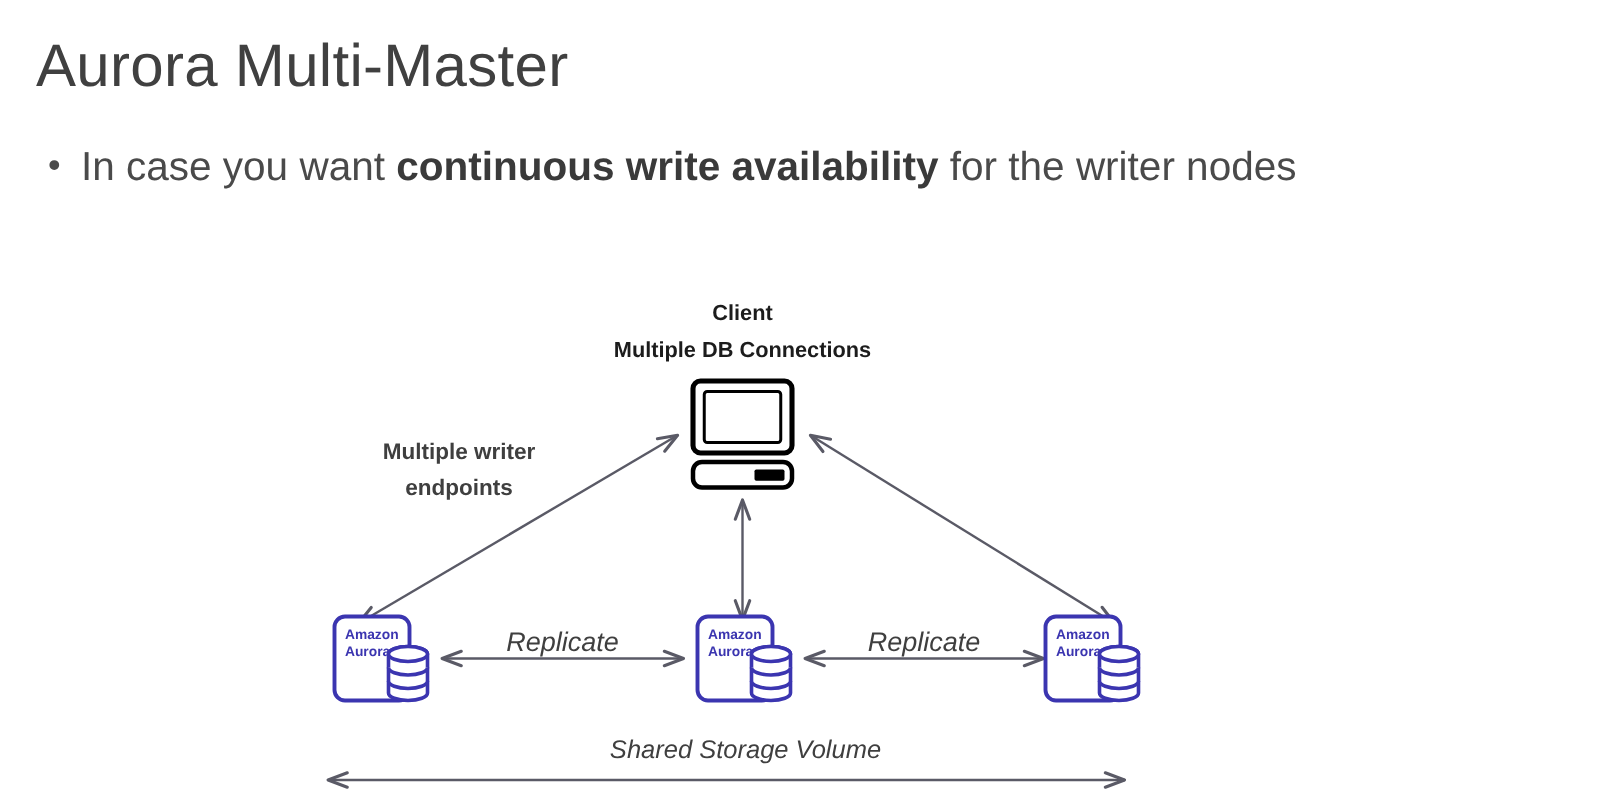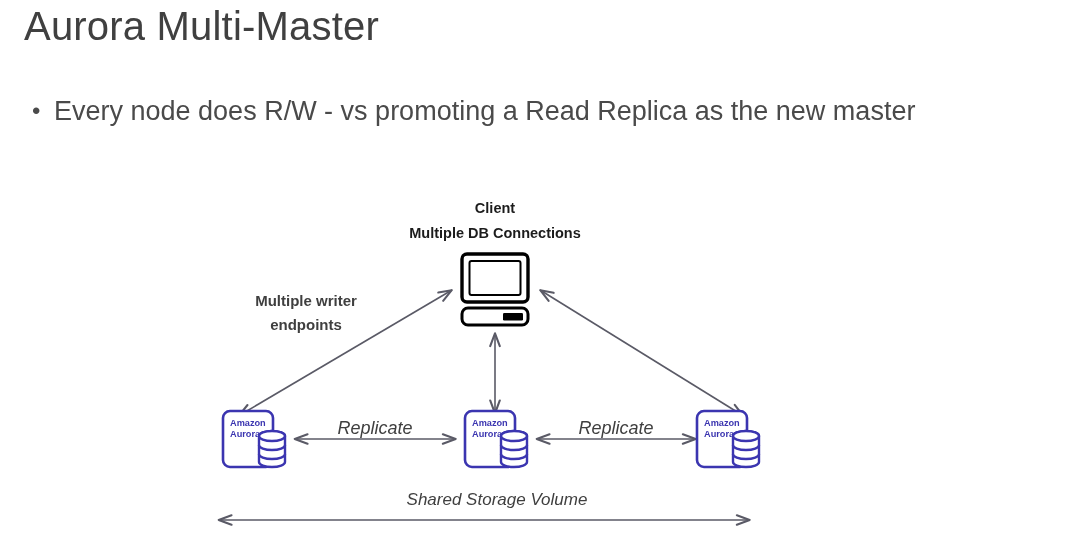--- a/index.html
+++ b/index.html
@@ -13,21 +13,21 @@
     position: relative;
     overflow: hidden;
     font-family: "Liberation Sans", sans-serif;
     color: #404040;
   }
 
   
   #slide-title {
     position: absolute;
     left: 24px;
-    top: 4px;
+    top: 22px;
     font-size: 40px;
     font-weight: 400;
     letter-spacing: 0.2px;
     color: #404040;
     white-space: nowrap;
   }
 
   
   #bullet-list {
     position: absolute;
@@ -108,21 +108,21 @@
   .mon-base  { stroke: #000000; stroke-width: 3.0; fill: #ffffff; }
   .mon-slot  { fill: #000000; }
 </style>
 </head>
 <body>
 
 <div id="slide-title">Aurora Multi-Master</div>
 
 <ul id="bullet-list">
   <li class="bullet-item">
-    <span>Every node does R/W - vs promoting a Read Replica as the new master</span>
+    <span>In case you want </span><span class="bullet-strong">continuous write availability</span><span> for the writer nodes</span>
   </li>
 </ul>
 
 <div id="aurora-diagram">
 <svg width="1080" height="347" viewBox="0 0 1080 347" xmlns="http://www.w3.org/2000/svg">
 
   <defs>
     <marker id="ah" markerWidth="11" markerHeight="11" refX="9.2" refY="4" orient="auto" markerUnits="strokeWidth">
       <path d="M1,1 L9,4 L1,7" fill="none" stroke="#5a5a66" stroke-width="1.3" stroke-linecap="round" stroke-linejoin="round"></path>
     </marker>

